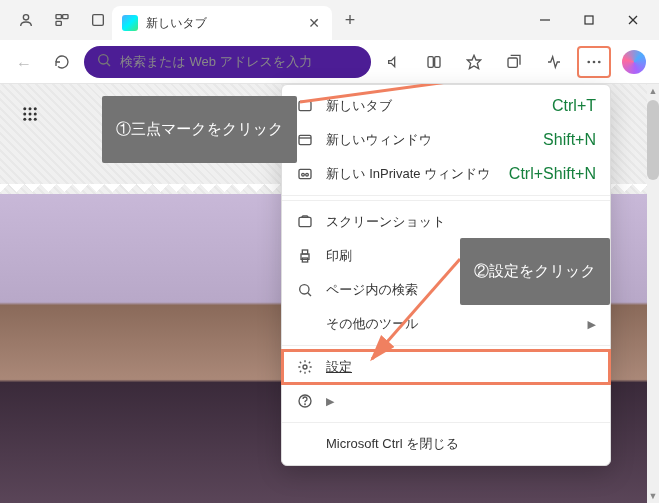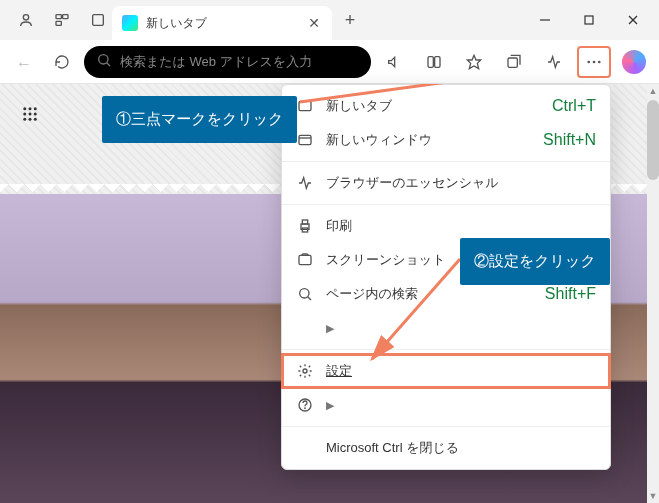--- a/index.html
+++ b/index.html
@@ -15,21 +15,21 @@
   .tab-close { width: 16px; height: 16px; display: flex; align-items: center; justify-content: center; color: #555; font-size: 14px; }
   .new-tab { width: 28px; height: 28px; display: flex; align-items: center; justify-content: center; color: #555; font-size: 18px; margin-left: 4px; }
   .tb-spacer { flex: 1; }
   .win-controls { display: flex; }
   .win-btn { width: 44px; height: 32px; display: flex; align-items: center; justify-content: center; color: #333; font-size: 14px; }
   
   
   .toolbar { height: 44px; background: #fff; display: flex; align-items: center; padding: 0 8px; gap: 6px; border-bottom: 1px solid #e5e5e5; }
   .nav-btn { width: 32px; height: 32px; display: flex; align-items: center; justify-content: center; color: #555; border-radius: 4px; }
   .nav-btn.disabled { color: #bbb; }
-  .addr { flex: 1; height: 32px; background: #000000; border-radius: 16px; display: flex; align-items: center; padding: 0 12px; gap: 8px; justify-content: flex-end; }
+  .addr { flex: 1; height: 32px; background: #4c1d95; border-radius: 16px; display: flex; align-items: center; padding: 0 12px; gap: 8px; justify-content: flex-end; }
   .addr-icon { color: #777; }
   .addr-text { color: #888; font-size: 13px; flex: 1; }
   .tool-icon { width: 34px; height: 32px; display: flex; align-items: center; justify-content: center; color: #555; }
   .tool-icon.highlighted { border: 2px solid #f08060; border-radius: 4px; background:#fff; }
   .copilot-icon { width: 24px; height: 24px; border-radius: 50%; background: conic-gradient(from 45deg,#4facfe,#a864fd,#ff6b9d,#4facfe); }
   
   
   .content { position: relative; height: calc(503px - 84px); }
   .bg-top { position: absolute; top: 0; left: 0; right: 12px; height: 110px; background: repeating-linear-gradient(45deg,#e8e8e8,#e8e8e8 2px,#f0f0f0 2px,#f0f0f0 6px); }
   .bg-photo { position: absolute; top: 110px; left: 0; right: 12px; bottom: 0; background: linear-gradient(180deg,#c8b8d8 0%,#b8a8c8 35%,#8a6a5a 36%,#aa8878 60%,#3a2a3a 61%,#5a4558 100%); }
@@ -46,21 +46,21 @@
   .menu { position: absolute; top: 0; left: 281px; width: 330px; background: #fff; border: 1px solid #ddd; border-radius: 6px; box-shadow: 0 8px 24px rgba(0,0,0,0.18); padding: 4px 0; z-index: 10; }
   .menu-item { display: flex; align-items: center; height: 34px; padding: 0 14px; gap: 12px; font-size: 13px; color: #333; }
   .menu-item .mi-icon { width: 18px; display: flex; justify-content: center; color: #555; }
   .menu-item .mi-label { flex: 1; }
   .menu-item .mi-shortcut { font-size: 16px; color: #15803d; }
   .menu-item .mi-chev { color: #777; font-size: 11px; }
   .menu-sep { height: 1px; background: #eee; margin: 4px 0; }
   .menu-item.boxed { outline: 3px solid #f08060; outline-offset: -2px; text-decoration: underline; }
   
   
-  .callout { position: absolute; background: #0369a1; color: #fff; font-size: 15px; font-weight: 500; padding: 14px 14px; border-radius: 2px; z-index: 30; white-space: nowrap; }
+  .callout { position: absolute; background: #737373; color: #fff; font-size: 15px; font-weight: 500; padding: 24px 14px; border-radius: 2px; z-index: 30; white-space: nowrap; }
   .callout1 { top: 12px; left: 102px; }
   .callout2 { top: 154px; left: 460px; font-family: Liberation Mono, monospace; }
   
   
   svg.overlay { position: absolute; top: 0; left: 0; z-index: 20; pointer-events: none; }
   
   .svg16 { width: 16px; height: 16px; }
 </style>
 </head>
 <body>
@@ -203,61 +203,65 @@
     <div class="menu-item">
       <span class="mi-icon">
           <svg class="svg16" viewBox="0 0 24 24" fill="none" stroke="currentColor" stroke-width="2">
             <rect x="3" y="5" width="18" height="14" rx="2"></rect>
             <line x1="3" y1="9" x2="21" y2="9"></line>
           </svg>
         </span>
       <span class="mi-label">新しいウィンドウ</span>
       <span class="mi-shortcut">Shift+N</span>
     </div>
+    <div class="menu-item">
+      <span class="mi-icon">
+          <svg class="svg16" viewBox="0 0 24 24" fill="none" stroke="currentColor" stroke-width="2">
+            <rect x="3" y="5" width="18" height="14" rx="2"></rect>
+            <circle cx="9" cy="13" r="2"></circle>
+            <circle cx="15" cy="13" r="2"></circle>
+          </svg>
+        </span>
+      <span class="mi-label">新しい InPrivate ウィンドウ</span>
+      <span class="mi-shortcut">Ctrl+Shift+N</span>
+    </div>
     <div class="menu-sep"></div>
-    <div class="menu-item">
-      <span class="mi-icon">
-          <svg class="svg16" viewBox="0 0 24 24" fill="none" stroke="currentColor" stroke-width="2">
-            <path d="M3 12h4l3-8 4 16 3-8h4"></path>
-          </svg>
-        </span>
-      <span class="mi-label">ブラウザーのエッセンシャル</span>
-    </div>
     <div class="menu-sep"></div>
+    <div class="menu-item">
+      <span class="mi-icon">
+          <svg class="svg16" viewBox="0 0 24 24" fill="none" stroke="currentColor" stroke-width="2">
+            <rect x="3" y="5" width="18" height="14" rx="2"></rect>
+            <path d="M7 5l2-2h6l2 2"></path>
+          </svg>
+        </span>
+      <span class="mi-label">スクリーンショット</span>
+    </div>
     <div class="menu-item">
       <span class="mi-icon">
           <svg class="svg16" viewBox="0 0 24 24" fill="none" stroke="currentColor" stroke-width="2">
             <rect x="6" y="9" width="12" height="8"></rect>
             <rect x="8" y="3" width="8" height="6"></rect>
             <rect x="8" y="15" width="8" height="6"></rect>
           </svg>
         </span>
       <span class="mi-label">印刷</span>
     </div>
     <div class="menu-item">
       <span class="mi-icon">
           <svg class="svg16" viewBox="0 0 24 24" fill="none" stroke="currentColor" stroke-width="2">
-            <rect x="3" y="5" width="18" height="14" rx="2"></rect>
-            <path d="M7 5l2-2h6l2 2"></path>
-          </svg>
-        </span>
-      <span class="mi-label">スクリーンショット</span>
-    </div>
-    <div class="menu-item">
-      <span class="mi-icon">
-          <svg class="svg16" viewBox="0 0 24 24" fill="none" stroke="currentColor" stroke-width="2">
             <circle cx="11" cy="11" r="7"></circle>
             <line x1="21" y1="21" x2="16" y2="16"></line>
           </svg>
         </span>
       <span class="mi-label">ページ内の検索</span>
       <span class="mi-shortcut">Shift+F</span>
     </div>
     <div class="menu-item">
       <span class="mi-icon"></span>
+      <span class="mi-label">その他のツール</span>
       <span class="mi-chev">▶</span>
     </div>
     <div class="menu-sep"></div>
     <div class="menu-item boxed">
       <span class="mi-icon">
           <svg class="svg16" viewBox="0 0 24 24" fill="none" stroke="currentColor" stroke-width="2">
             <circle cx="12" cy="12" r="3"></circle>
             <path d="M12 2v3M12 19v3M4.2 4.2l2.1 2.1M17.7 17.7l2.1 2.1M2 12h3M19 12h3M4.2 19.8l2.1-2.1M17.7 6.3l2.1-2.1"></path>
           </svg>
         </span>

